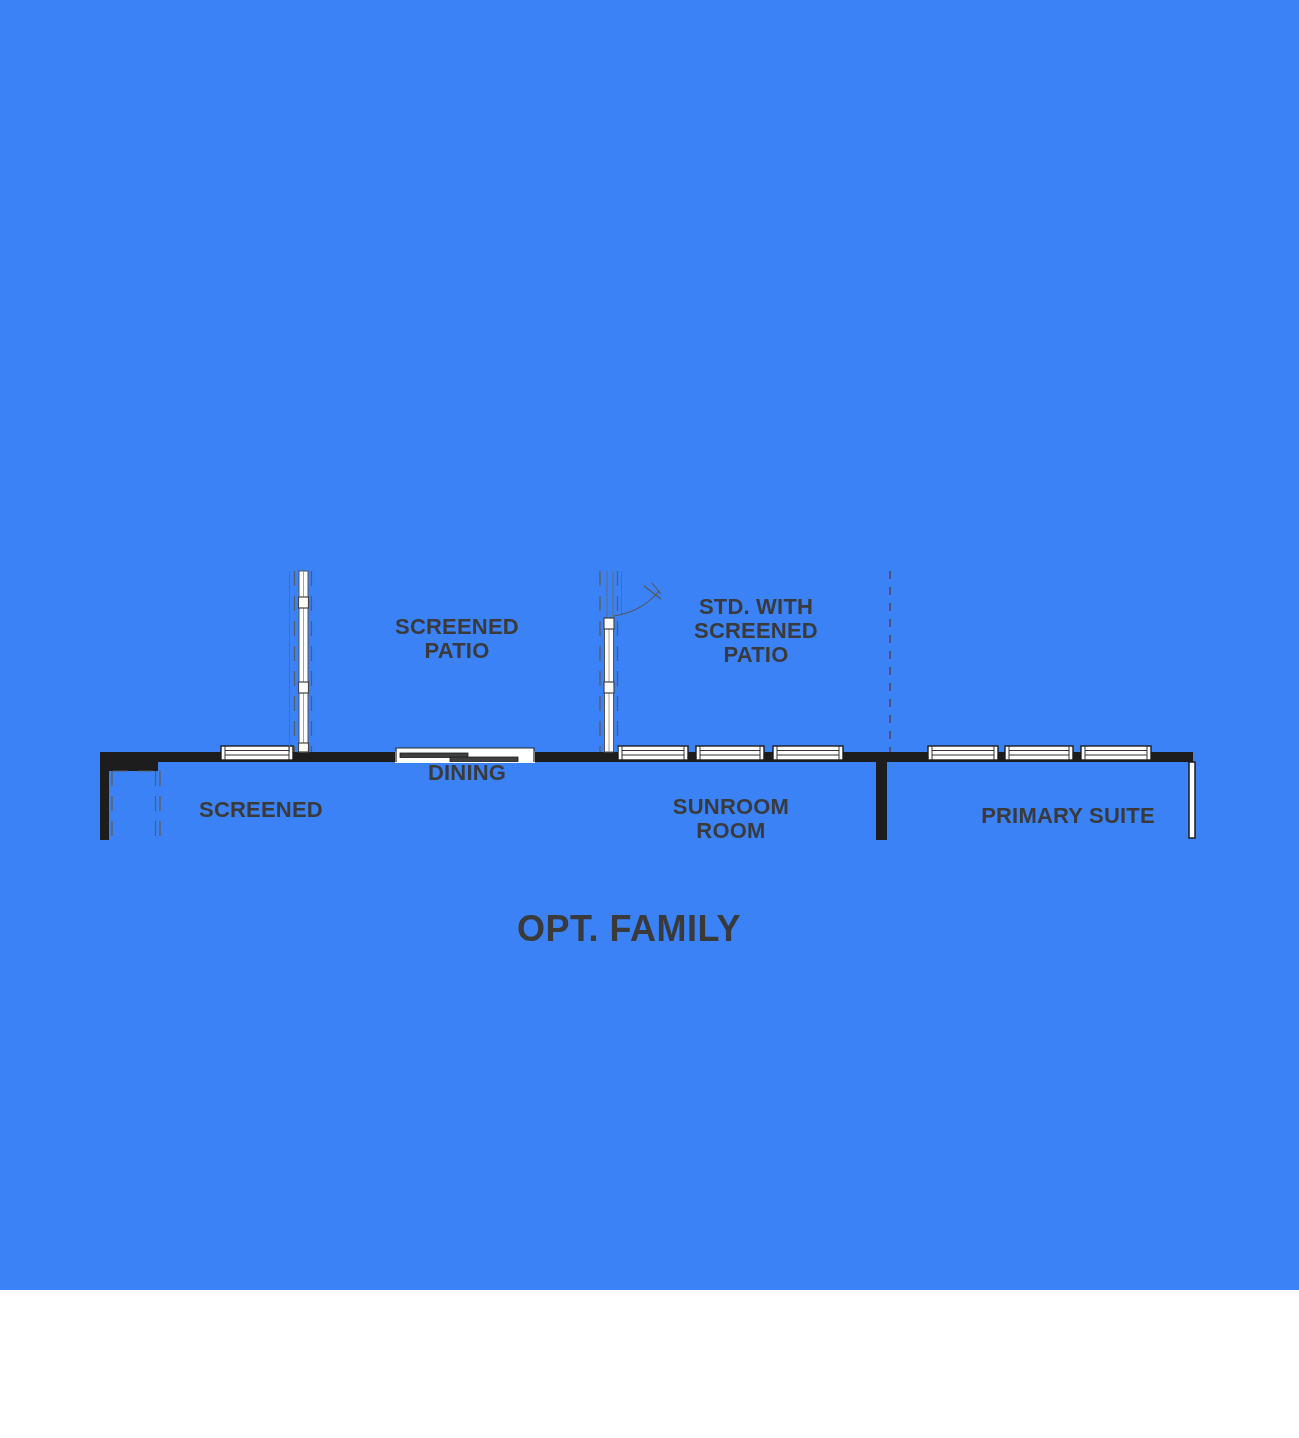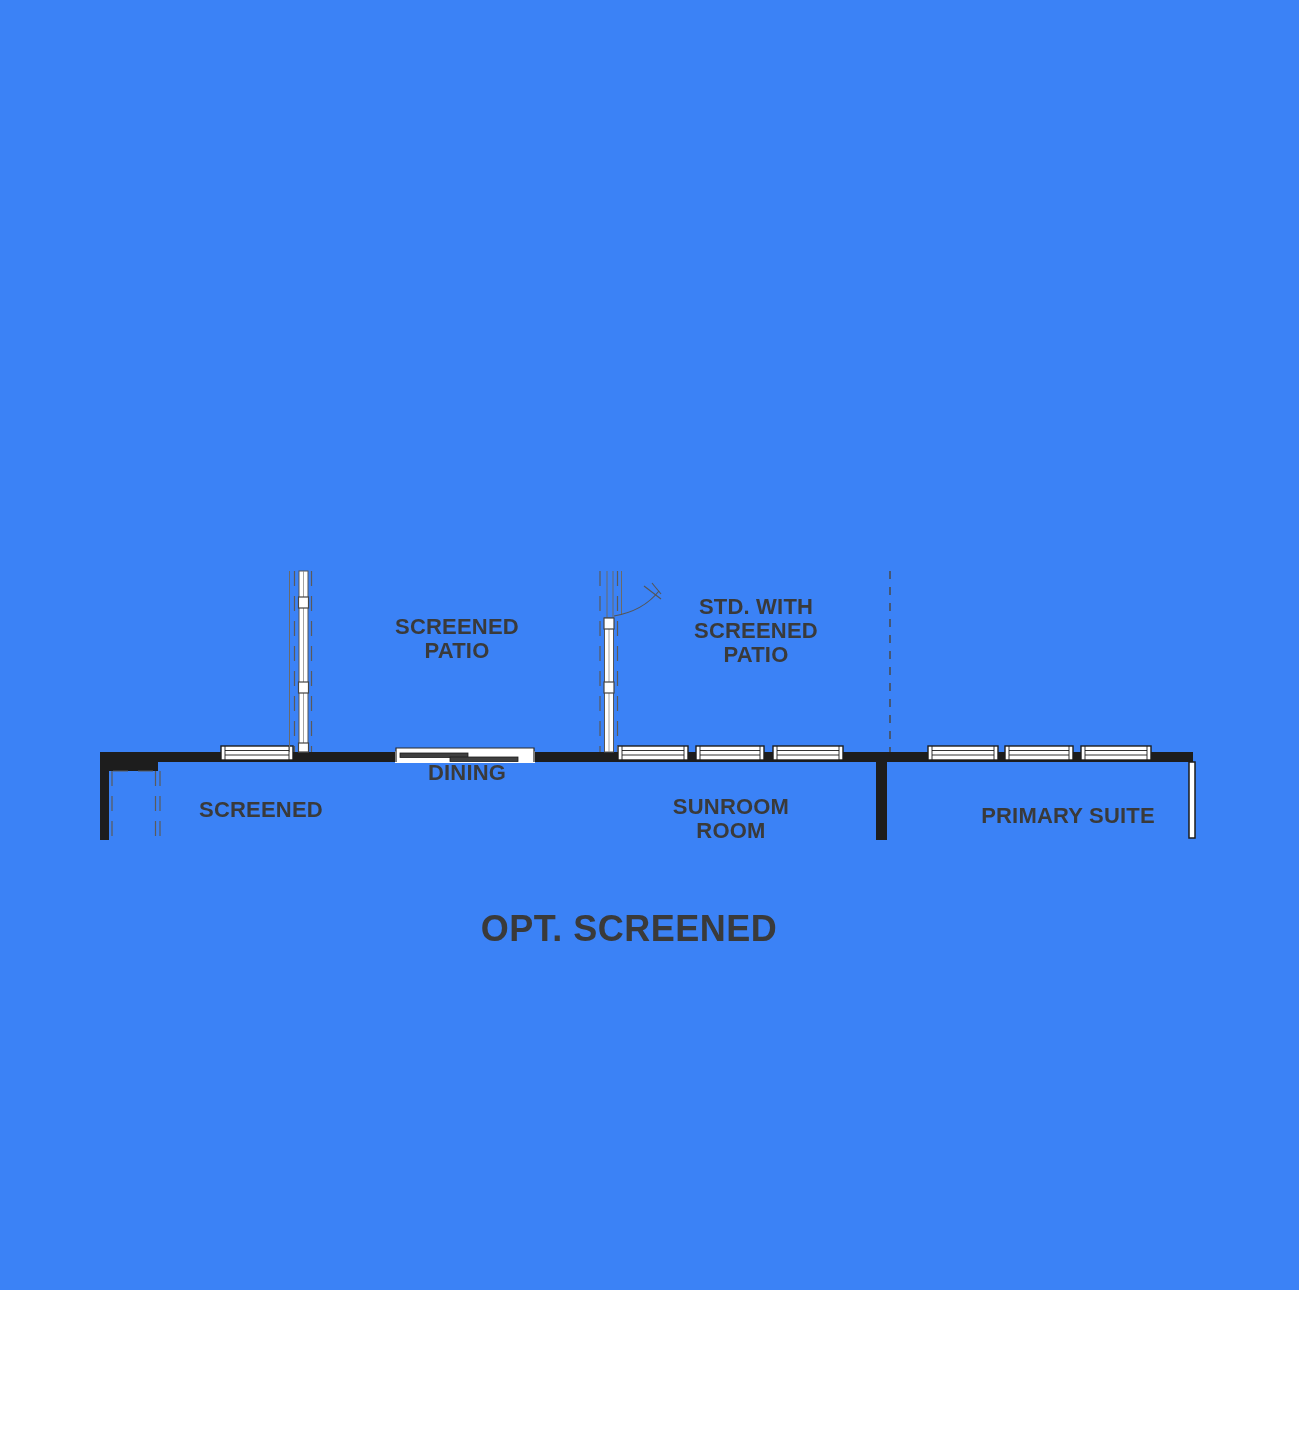--- a/index.html
+++ b/index.html
@@ -191,15 +191,15 @@
 
   <div class="label" style="left:261px; top:810px;">SCREENED</div>
 
   <div class="label" style="left:467px; top:773px;">DINING</div>
 
   <div class="label" style="left:731px; top:819px;">SUNROOM
 ROOM</div>
 
   <div class="label" style="left:1068px; top:816px;">PRIMARY SUITE</div>
 
-  <div class="plan-title" style="left:629px; top:929px;">OPT. SCREENED</div>
+  <div class="plan-title" style="left:629px; top:929px;">OPT. FAMILY</div>
 
 </div>
 
 </body></html>

